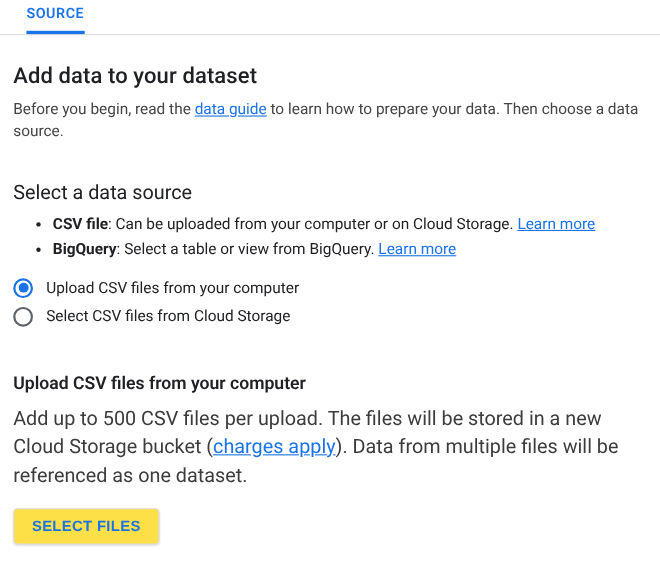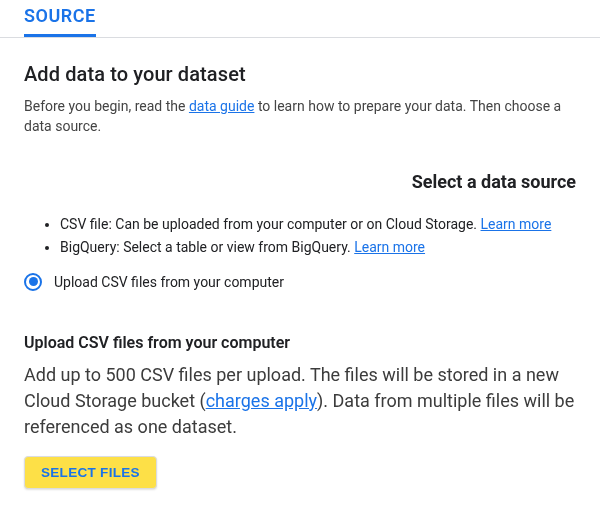--- a/index.html
+++ b/index.html
@@ -12,69 +12,68 @@
     overflow: hidden;
     background: #fff;
   }
   .tabs {
     display: flex;
     border-bottom: 1px solid #dadce0;
     padding-left: 24px;
     gap: 30px;
   }
   .tab {
-    font-size: 18px;
+    font-size: 13px;
     font-weight: 600;
     letter-spacing: 0.5px;
     color: #5f6368;
     padding: 5px 0 8px 0;
     border-bottom: 3px solid transparent;
     cursor: pointer;
   }
   .tab.active {
     color: #1a73e8;
     border-bottom-color: #1a73e8;
   }
   .content {
-    padding: 0 24px;
+    padding: 0 12px;
   }
   h1.page-h {
     font-size: 20px;
     font-weight: 500;
     margin-top: 24px;
     margin-bottom: 10px;
     letter-spacing: 0.1px;
   }
   .body-text {
     font-size: 14px;
     color: #444;
     line-height: 1.45;
   }
   a.link {
     color: #1a73e8;
     text-decoration: underline;
     cursor: pointer;
   }
   h2.sect-h {
     font-size: 18px;
-    font-weight: 700;
+    font-weight: 400;
     margin-top: 34px;
-    margin-bottom: 24px;
-    text-align: right;
+    margin-bottom: 10px;
   }
   ul.bullets {
     list-style: disc;
     padding-left: 36px;
   }
   ul.bullets li {
     margin: 7px 0;
     font-size: 14px;
     color: #202124;
   }
-  ul.bullets li b { font-weight: 400; }
+  ul.bullets li b { font-weight: 700; }
   .radio-group { margin-top: 18px; }
   .radio-row {
     display: flex;
     align-items: center;
     gap: 12px;
     margin: 8px 0;
     cursor: pointer;
   }
   .radio-btn {
     width: 18px;
@@ -146,20 +145,24 @@
     <li>
       <b>BigQuery</b><span>: Select a table or view from BigQuery. </span><a class="link">Learn more</a>
     </li>
   </ul>
 
   <div class="radio-group">
     <div class="radio-row">
       <span class="radio-btn selected"></span>
       <span class="radio-label">Upload CSV files from your computer</span>
     </div>
+    <div class="radio-row">
+      <span class="radio-btn"></span>
+      <span class="radio-label">Select CSV files from Cloud Storage</span>
+    </div>
   </div>
 
   <h3 class="sub-h">Upload CSV files from your computer</h3>
   <p class="upload-desc">
     <span>Add up to 500 CSV files per upload. The files will be stored in a new Cloud Storage bucket (</span><a class="link">charges apply</a><span>). Data from multiple files will be referenced as one dataset.</span>
   </p>
   <button class="select-files-btn">SELECT FILES</button>
 </div>
 
 </body></html>

